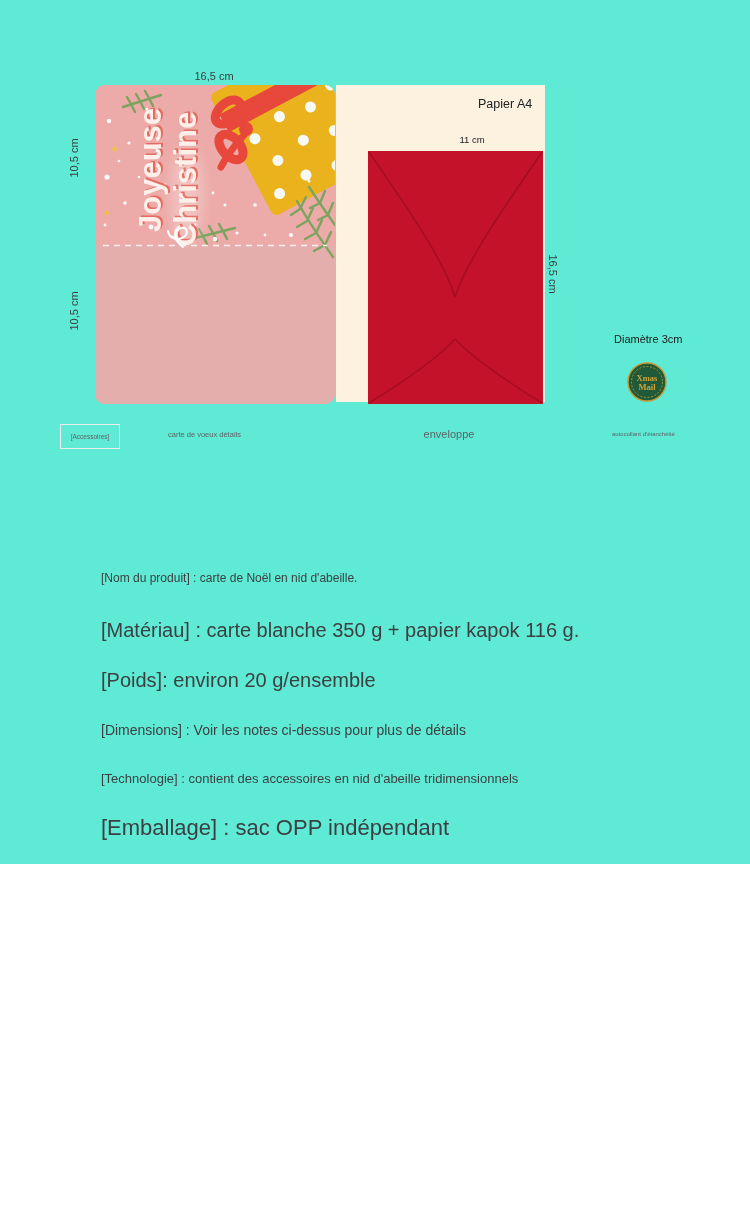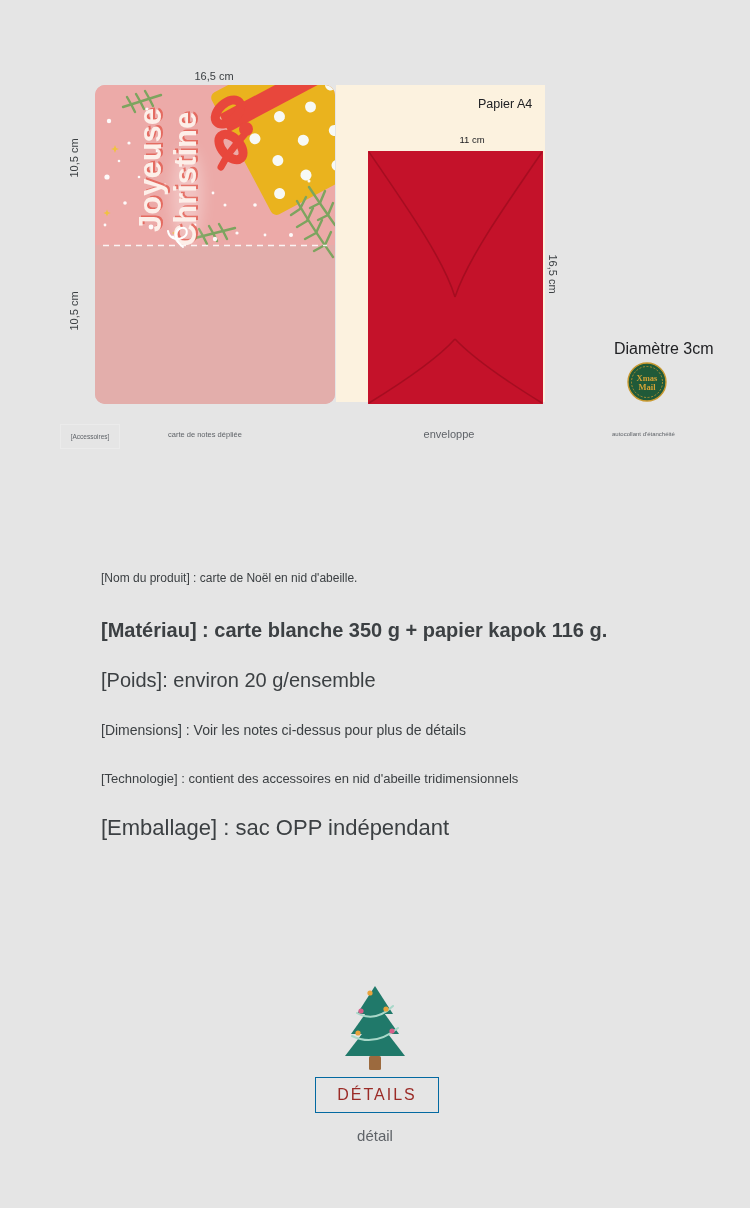--- a/index.html
+++ b/index.html
@@ -1,35 +1,35 @@
 <!DOCTYPE html>
 <html><head>
 <meta charset="utf-8">
 <style>
   html,body{margin:0;padding:0;background:#fff;}
   .stage{
-    position:relative;width:750px;height:1208px;background:#e5e5e5;
+    position:relative;width:750px;height:864px;background:#5eead4;
     font-family:"Liberation Sans",sans-serif;color:#3c4043;overflow:hidden;
   }
   .abs{position:absolute;white-space:nowrap;}
   .dim-label{font-size:11px;color:#3c4043;}
   .rot-ccw{transform:translate(-50%,-50%) rotate(-90deg);}
   .rot-cw{transform:translate(-50%,-50%) rotate(90deg);}
 
   .card{
     left:95px;top:85px;width:240px;height:319px;border-radius:10px;overflow:hidden;
     background:#e3aeab;
   }
   .paper-a4{
     left:336px;top:85px;width:209px;height:317px;background:#fcf2df;
   }
   .paper-a4-label{left:478px;top:97px;font-size:12.5px;font-weight:400;color:#202124;}
   .env-width-label{left:472px;top:134px;font-size:9.5px;color:#202124;transform:translateX(-50%);}
   .envelope{left:368px;top:151px;width:175px;height:253px;}
-  .diameter-label{left:614px;top:340px;font-size:16px;color:#202124;}
+  .diameter-label{left:614px;top:333px;font-size:11px;color:#202124;}
   .sticker{left:627px;top:362px;width:40px;height:40px;}
 
   .caption-small{font-size:7.5px;color:#5f6368;}
   .caption-tiny{font-size:6.5px;color:#5f6368;}
   .accessoires-box{
     left:60px;top:424px;width:58px;height:23px;border:1px solid #ebebeb;
     display:flex;align-items:center;justify-content:center;
   }
   .enveloppe-caption{left:449px;top:428px;font-size:11px;color:#5f6368;transform:translateX(-50%);}
 
@@ -177,26 +177,26 @@
       <circle cx="20" cy="20" r="19" fill="#205a39" stroke="#c9992f" stroke-width="1.4"></circle>
       <circle cx="20" cy="20" r="15.5" fill="none" stroke="#c9992f" stroke-width="0.8" stroke-dasharray="2 1.6"></circle>
       <text x="20" y="18.5" text-anchor="middle" font-family="Liberation Serif, serif" font-weight="bold" font-size="8.5" fill="#d3a335">Xmas</text>
       <text x="20" y="28" text-anchor="middle" font-family="Liberation Serif, serif" font-weight="bold" font-size="8.5" fill="#d3a335">Mail</text>
     </svg>
   </div>
 
   <div class="abs accessoires-box">
     <span class="caption-tiny">[Accessoires]</span>
   </div>
-  <div class="abs caption-small" style="left:168px;top:430px;">carte de notes dépliée</div>
+  <div class="abs caption-small" style="left:168px;top:430px;">carte de voeux détails</div>
   <div class="abs enveloppe-caption">enveloppe</div>
   <div class="abs caption-tiny" style="left:612px;top:431px;font-size:6px;">autocollant d'étanchéité</div>
 
   <div class="abs spec spec-md" style="top:571px;">[Nom du produit] : carte de Noël en nid d'abeille.</div>
-  <div class="abs spec spec-lg" style="top:619px;font-weight:bold;">[Matériau] : carte blanche 350 g + papier kapok 116 g.</div>
+  <div class="abs spec spec-lg" style="top:619px;">[Matériau] : carte blanche 350 g + papier kapok 116 g.</div>
   <div class="abs spec spec-lg" style="top:669px;">[Poids]: environ 20 g/ensemble</div>
   <div class="abs spec spec-sm" style="top:722px;">[Dimensions] : Voir les notes ci-dessus pour plus de détails</div>
   <div class="abs spec spec-xl" style="top:815px;">[Emballage] : sac OPP indépendant</div>
   <div class="abs spec spec-xs" style="top:771px;">[Technologie] : contient des accessoires en nid d'abeille tridimensionnels</div>
 
   <div class="abs tree">
     <svg width="66" height="88" viewBox="0 0 66 88">
       <g fill="#20796a">
         <path d="M33,2 L15,30 L51,30 Z"></path>
         <path d="M33,16 L9,50 L57,50 Z"></path>

